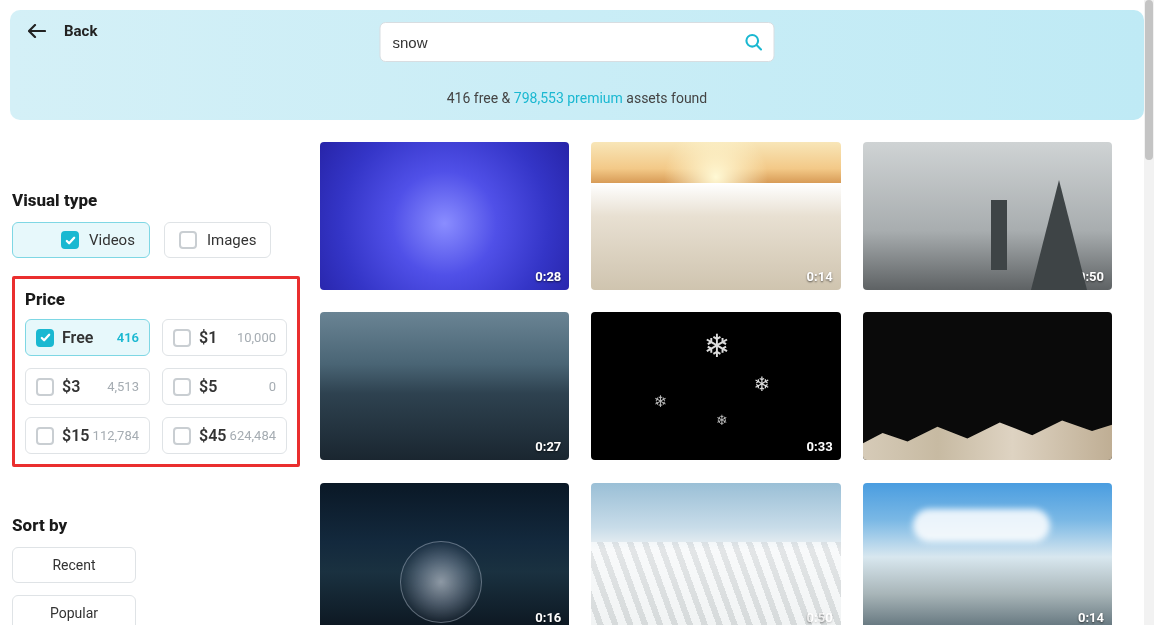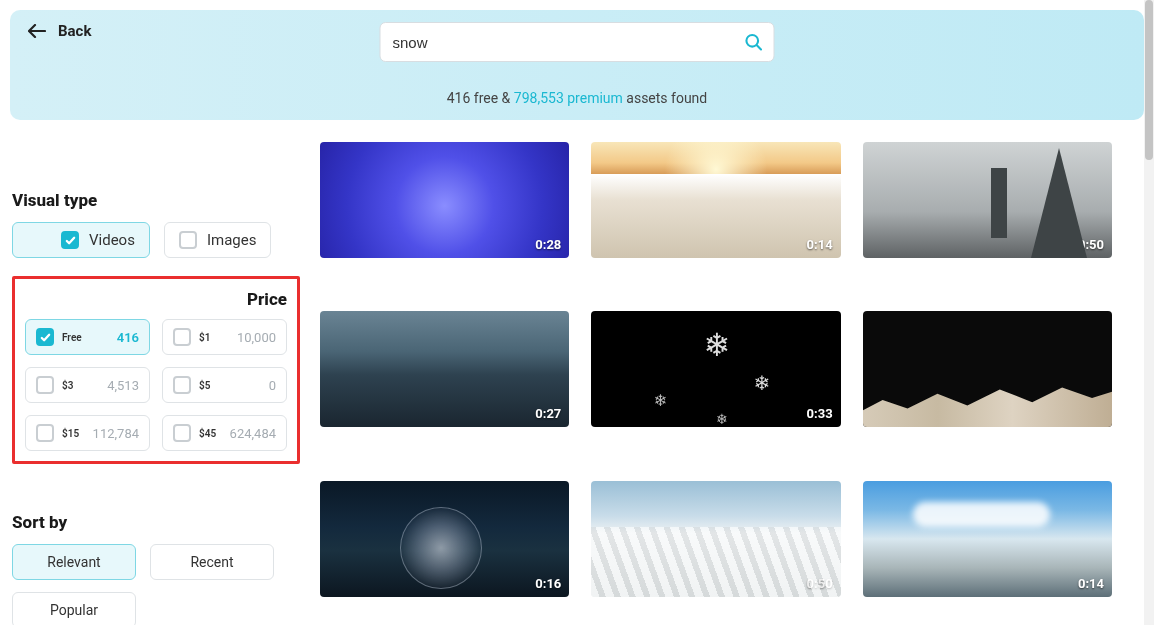--- a/index.html
+++ b/index.html
@@ -1,57 +1,57 @@
 <!DOCTYPE html>
 <html><head>
 <meta charset="utf-8">
 <style>
 * { box-sizing: border-box; margin: 0; padding: 0; }
 body { font-family: -apple-system, BlinkMacSystemFont, "Segoe UI", Roboto, Arial, sans-serif; background: #fff; width: 1154px; height: 625px; overflow: hidden; position: relative; }
 .page { padding: 10px 10px 0 10px; }
 .header { background: linear-gradient(to right, #d4f0f7, #bfeaf5); border-radius: 10px; padding: 12px 18px 14px 18px; position: relative; }
 .back-row { display: flex; align-items: center; }
-.back-btn { display: flex; align-items: center; gap: 12px; cursor: pointer; font-weight: 700; font-size: 15px; color: #222; }
+.back-btn { display: flex; align-items: center; gap: 18px; cursor: pointer; font-weight: 700; font-size: 15px; color: #222; }
 .back-arrow { width: 18px; height: 14px; }
 .search-wrap { position: absolute; top: 12px; left: 50%; transform: translateX(-50%); width: 395px; }
 .search-box { position: relative; background: #fff; border: 1px solid #d8dde1; border-radius: 6px; height: 40px; display: flex; align-items: center; padding: 0 44px 0 12px; }
 .search-box input { border: none; outline: none; width: 100%; font-size: 15px; color: #333; }
 .search-icon { position: absolute; right: 10px; top: 50%; transform: translateY(-50%); width: 20px; height: 20px; color: #1ab8d1; }
 .stats { text-align: center; margin-top: 50px; font-size: 14px; color: #444; }
 .stats .premium-link { color: #1ab8d1; }
 .content { display: flex; gap: 20px; padding: 22px 0 0 0; }
 .sidebar { width: 290px; padding-left: 2px; }
 .section-title { font-weight: 800; font-size: 17px; color: #1a1a1a; margin-bottom: 12px; margin-top: 48px; }
 .vt-row { display: flex; gap: 14px; margin-bottom: 18px; }
 .chip { display: flex; align-items: center; gap: 10px; border: 1px solid #dfe3e6; border-radius: 6px; padding: 8px 14px; background: #fff; cursor: pointer; font-size: 15px; color: #333; }
 .chip .checkbox { width: 18px; height: 18px; border: 2px solid #c9ced2; border-radius: 4px; background: #fff; display: flex; align-items: center; justify-content: center; }
 .chip.selected { background: #e7f8fb; border-color: #7ed7e4; padding-left: 48px; }
 .chip.selected .checkbox { background: #1ab8d1; border-color: #1ab8d1; }
 .chip.selected .checkbox svg { display: block; }
 .checkbox svg { display: none; width: 11px; height: 11px; color: #fff; }
-.price-box { border: 3px solid #ea2e2e; border-radius: 2px; padding: 10px 10px 10px 10px; margin-top: 0px; text-align: right; }
+.price-box { border: 3px solid #ea2e2e; border-radius: 2px; padding: 10px 10px 10px 10px; margin-top: 0px; }
 .price-title { font-weight: 800; font-size: 17px; color: #1a1a1a; margin-bottom: 10px; }
 .price-grid { display: grid; grid-template-columns: 1fr 1fr; gap: 12px; }
 .price-chip { display: flex; align-items: center; justify-content: space-between; border: 1px solid #dfe3e6; border-radius: 6px; padding: 8px 10px; background: #fff; cursor: pointer; }
 .price-chip .left { display: flex; align-items: center; gap: 8px; }
 .price-chip .checkbox { width: 18px; height: 18px; border: 2px solid #c9ced2; border-radius: 4px; background: #fff; display: flex; align-items: center; justify-content: center; }
 .price-chip.selected { background: #e7f8fb; border-color: #7ed7e4; }
 .price-chip.selected .checkbox { background: #1ab8d1; border-color: #1ab8d1; }
 .price-chip.selected .checkbox svg { display: block; }
 .price-chip .checkbox svg { display: none; width: 11px; height: 11px; color: #fff; }
-.price-chip .label { font-size: 10px; color: #333; font-weight: 600; }
+.price-chip .label { font-size: 16px; color: #333; font-weight: 600; }
 .price-chip .count { font-size: 13px; color: #a5acb2; }
 .price-chip.selected .count { color: #1ab8d1; font-weight: 600; }
 .sort-section { margin-top: 18px; }
 .sort-row1 { display: flex; gap: 14px; margin-bottom: 12px; }
 .sort-row2 { display: flex; }
 .sort-btn { border: 1px solid #dfe3e6; border-radius: 6px; padding: 9px 0; width: 124px; text-align: center; font-size: 14px; color: #333; cursor: pointer; background: #fff; }
 .sort-btn.selected { background: #e7f8fb; border-color: #7ed7e4; }
 .gallery { flex: 1; display: grid; grid-template-columns: repeat(3, 1fr); gap: 22px; padding-right: 32px; }
-.thumb { position: relative; height: 116px; border-radius: 4px; overflow: hidden; cursor: pointer; padding-left: 8px; }
+.thumb { position: relative; height: 148px; border-radius: 4px; overflow: hidden; cursor: pointer; padding-left: 8px; }
 .thumb .duration { position: absolute; bottom: 6px; right: 8px; font-size: 13px; font-weight: 700; color: #fff; text-shadow: 0 1px 2px rgba(0,0,0,0.6); }
 .scrollbar { position: absolute; top: 0; right: 0; width: 10px; height: 100%; background: #f2f2f2; }
 .scrollbar .thumb-bar { position: absolute; top: 0; left: 1px; width: 8px; height: 160px; background: #c4c4c4; border-radius: 4px; }
 
 .t1 { background: radial-gradient(circle at 50% 55%, #8a8dff 0%, #5050e8 35%, #3435c7 70%, #2724a8 100%); }
 .t2 { background: linear-gradient(#f8e6b8 0%, #f3c988 18%, #d79a55 28%, #fff 28%, #e8e0d2 50%, #cfc4af 100%); position: relative; }
 .t2::before { content:""; position:absolute; top:0; left:0; right:0; height: 28%; background: radial-gradient(circle at 50% 85%, #fff9d5 0%, rgba(255,249,213,0) 40%); }
 .t3 { background: linear-gradient(#cfd3d4 0%, #a8adaf 60%, #5e6264 100%); position: relative; }
 .t3::after { content:""; position:absolute; right:10%; bottom:0; width:0; height:0; border-left:28px solid transparent; border-right:28px solid transparent; border-bottom:110px solid #3e4446; filter: blur(0.3px); box-shadow:-60px 0 0 -20px #3e4446; }
 .t4 { background: linear-gradient(#6a8494 0%, #4a6575 35%, #2e4250 55%, #1a2630 100%); }
@@ -163,21 +163,20 @@
                 <span class="label">$45</span>
               </span>
             <span class="count">624,484</span>
           </div>
         </div>
       </div>
 
       <div class="sort-section">
         <div class="section-title">Sort by</div>
         <div class="sort-row1">
-          <div class="sort-btn selected">Relevant</div>
           <div class="sort-btn">Recent</div>
         </div>
         <div class="sort-row2">
           <div class="sort-btn">Popular</div>
         </div>
       </div>
     </div>
 
     <div class="gallery">
       <div class="thumb t1">

